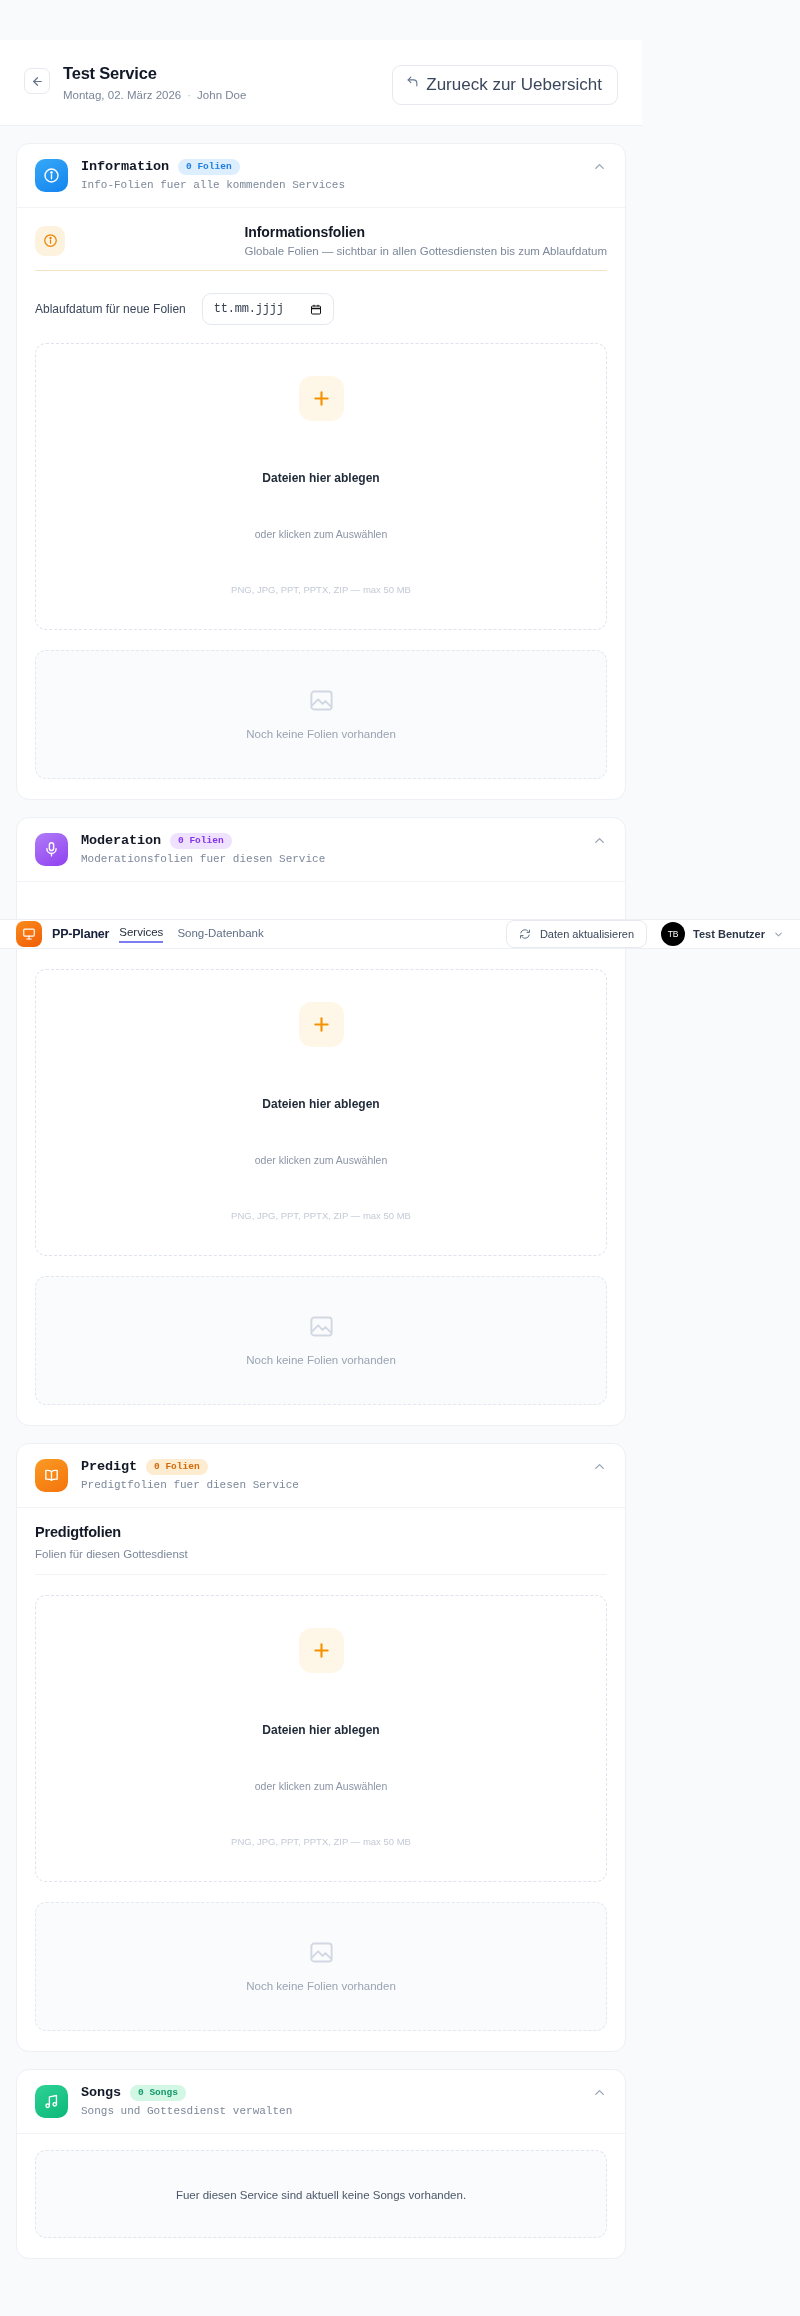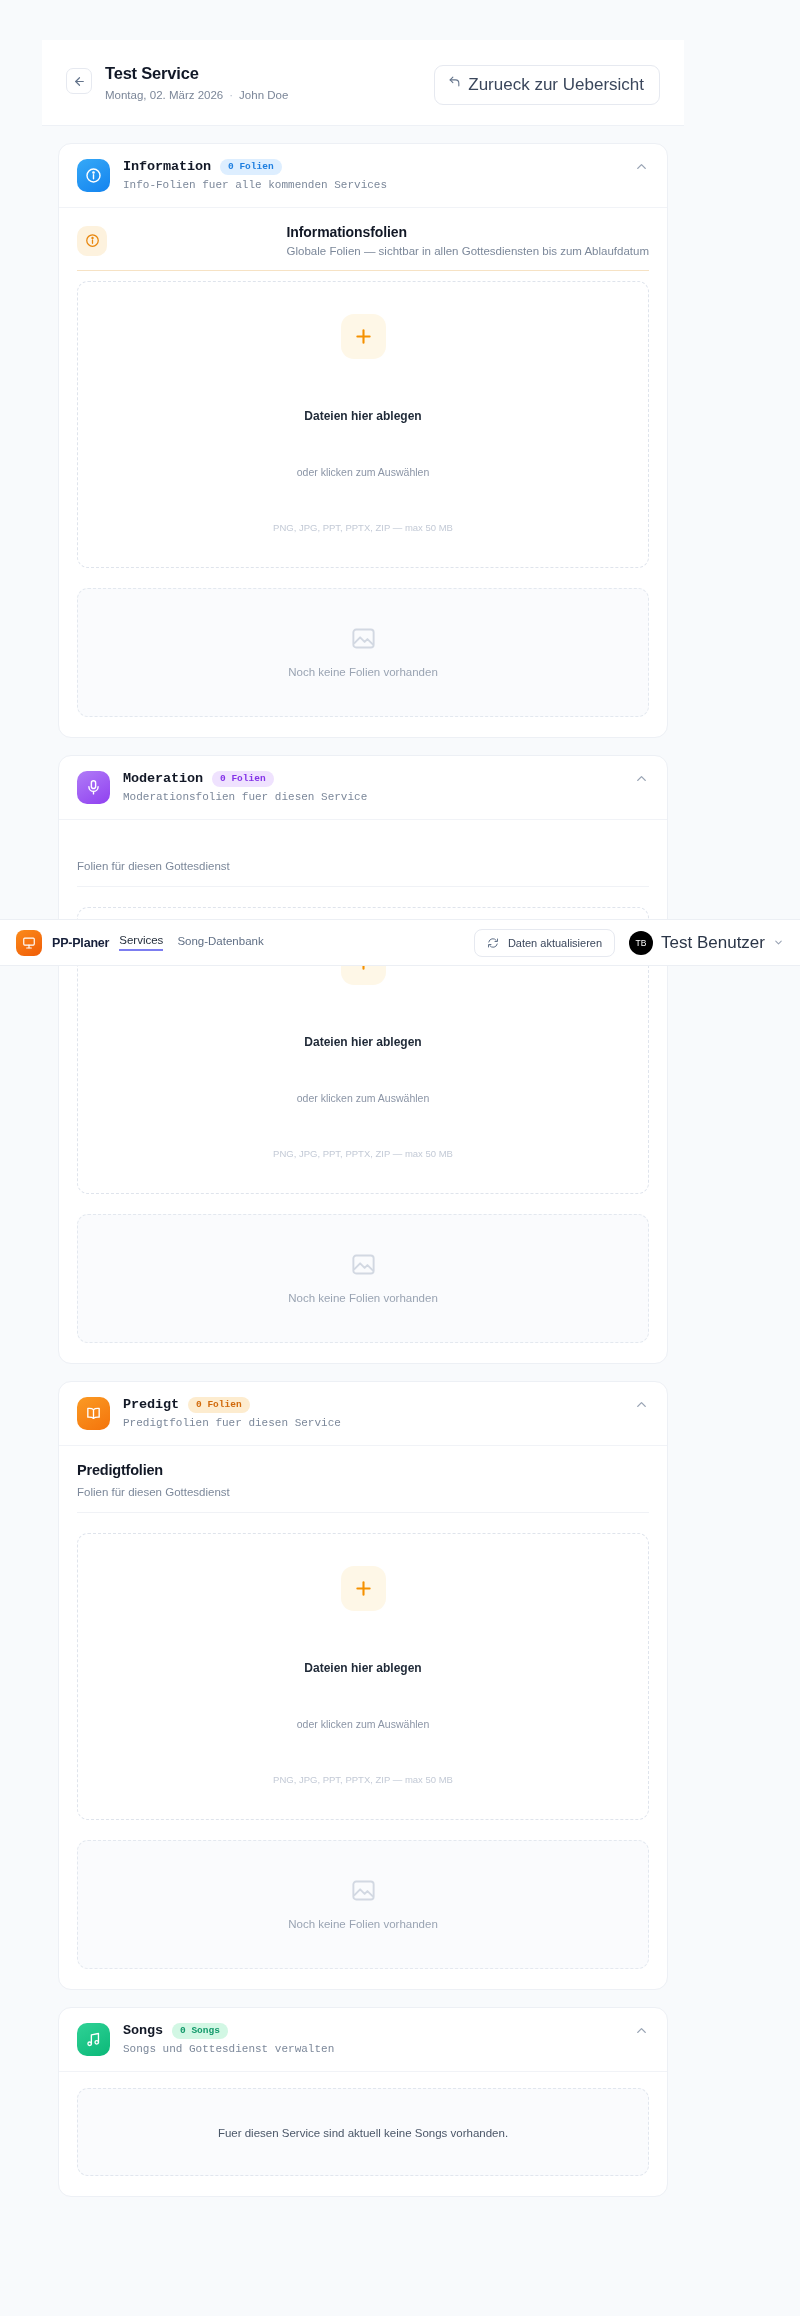--- a/index.html
+++ b/index.html
@@ -4,21 +4,21 @@
 <style>
   * { box-sizing: border-box; margin: 0; padding: 0; }
   html, body {
     width: 800px;
     background: #f8fafc;
     font-family: "Liberation Sans", sans-serif;
     -webkit-font-smoothing: antialiased;
   }
   body { position: relative; width: 800px; min-height: 2316px; }
 
-  .page { width: 642px; padding: 0 0 40px 0; margin-left: 42px; }
+  .page { width: 642px; padding: 0 0 40px 0; }
 
   
   .top-header {
     background: #ffffff;
     border-bottom: 1px solid #eef1f6;
     padding: 22px 24px 20px 24px;
     display: flex;
     align-items: flex-start;
     margin-top: 40px;
   }
@@ -204,21 +204,21 @@
     padding: 34px 14px;
     text-align: center;
   }
   .songs-empty-text { font-size: 11.5px; color: #4b5768; }
 
   
   .navbar {
     position: absolute;
     left: 0; right: 0;
     top: 919px;
-    height: 47px;
+    height: 30px;
     background: #ffffff;
     border-top: 1px solid #eceff4;
     border-bottom: 1px solid #eceff4;
     display: flex; align-items: center;
     padding: 0 16px;
     z-index: 20;
   }
   .brand-icon {
     width: 26px; height: 26px; border-radius: 8px;
     background: linear-gradient(150deg,#fb8b1b,#f05c07);
@@ -243,21 +243,21 @@
   }
   .refresh-btn svg { width: 12px; height: 12px; color: #64748b; }
   .user-chip { display: flex; align-items: center; gap: 8px; }
   .avatar {
     width: 24px; height: 24px; border-radius: 50%;
     background: #000000; color: #fff;
     font-size: 8.5px; font-weight: normal;
     display: flex; align-items: center; justify-content: center;
     flex: none;
   }
-  .user-name { font-size: 17px; color: #2b3648; white-space: nowrap; }
+  .user-name { font-size: 11px; color: #2b3648; white-space: nowrap; font-weight: bold; }
   .caret { width: 11px; height: 11px; color: #98a2b3; }
 
   
   .masked { visibility: hidden; }
 </style>
 </head>
 <body>
 
 <div class="page">
 
@@ -312,20 +312,32 @@
               <line x1="12" y1="11" x2="12" y2="16.5"></line>
               <circle cx="12" cy="7.8" r="0.9" fill="currentColor"></circle>
             </svg>
         </div>
         <div>
           <div class="sub-title">Informationsfolien</div>
           <div class="sub-desc">Globale Folien — sichtbar in allen Gottesdiensten bis zum Ablaufdatum</div>
         </div>
       </div>
 
+      <div class="date-row">
+        <span class="date-label">Ablaufdatum für neue Folien</span>
+        <div class="date-field">
+          <span class="val">tt.mm.jjjj</span>
+          <svg class="cal-glyph" viewBox="0 0 24 24" fill="none" stroke="currentColor" stroke-width="2">
+              <rect x="3" y="5" width="18" height="16" rx="2"></rect>
+              <line x1="3" y1="10" x2="21" y2="10" stroke-width="3"></line>
+              <line x1="8" y1="2.5" x2="8" y2="6"></line>
+              <line x1="16" y1="2.5" x2="16" y2="6"></line>
+            </svg>
+        </div>
+      </div>
 
       <div class="dropzone">
         <div class="plus-box">
           <svg viewBox="0 0 24 24" fill="none" stroke="currentColor" stroke-width="2.4" stroke-linecap="round">
               <line x1="12" y1="5" x2="12" y2="19"></line>
               <line x1="5" y1="12" x2="19" y2="12"></line>
             </svg>
         </div>
         <div class="dz-title">Dateien hier ablegen</div>
         <div class="dz-sub">oder klicken zum Auswählen</div>

